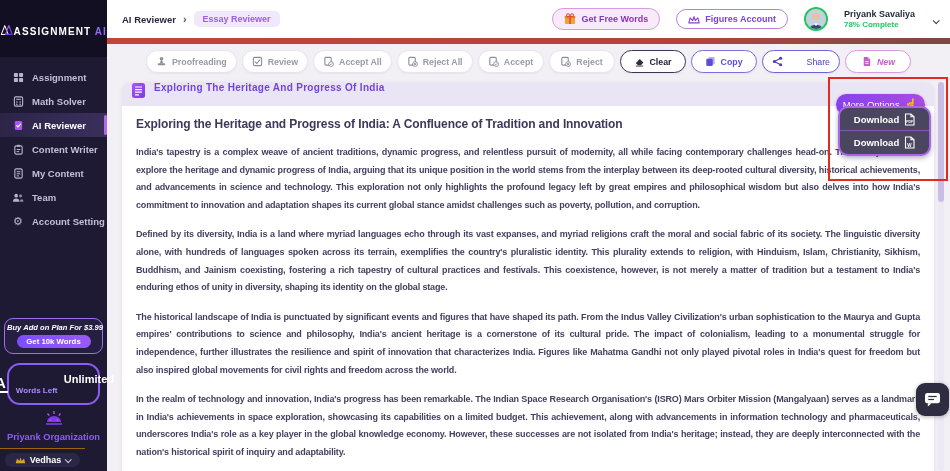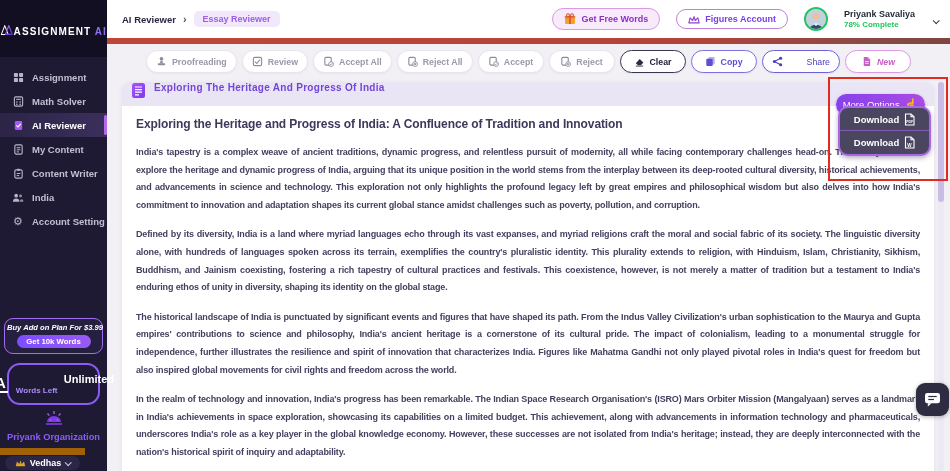--- a/index.html
+++ b/index.html
@@ -23,21 +23,21 @@
   .gear-glyph { font-size:11px; color:#b9b5c9; line-height:1; }
   .addon-box { position:absolute; left:4px; top:318px; width:99px; border:1.5px solid #9f6ef0; border-radius:9px; background:#252040; padding:4px 2px 5px; text-align:center; }
   .addon-title { font-size:7.6px; font-weight:bold; color:#fff; white-space:nowrap;font-style:italic; }
   .addon-cta { margin:3px auto 0; width:74px; padding:2px 0; background:linear-gradient(90deg,#7c4dff,#9b59f6); border-radius:7px; font-size:7.8px; font-weight:bold; color:#fff; cursor:pointer; }
   .words-box { position:absolute; left:7px; top:363px; width:93px; height:42px; border:2px solid #8b5cf6; border-radius:13px; display:flex; align-items:center; justify-content:center; gap:8px; }
   .a-logo { font-size:15px; font-weight:bold; color:#fff; border-bottom:2px solid #fff; line-height:1.1; padding:0 2px; }
   .words-title { font-size:11px; font-weight:bold; color:#fff;padding-left:48px; }
   .words-sub { font-size:8px; font-weight:600; color:#a78bfa; margin-top:1px; }
   .org-icon-wrap { position:absolute; left:0; top:410px; width:107px; text-align:center; }
   .org-label { position:absolute; left:0; top:432px; width:107px; text-align:center; font-size:9.3px; font-weight:bold; color:#8b5cf6; }
-  .workspace-bar { position:absolute; left:0; top:448px; width:85px; height:23px; border-top:7px solid #a16207; display:flex; align-items:center; justify-content:center; }
+  .workspace-bar { position:absolute; left:0; top:448px; width:85px; height:23px; border-top:1px solid #a16207; display:flex; align-items:center; justify-content:center; }
   .workspace-pill { display:flex; align-items:center; gap:4px; background:#2b2645; border-radius:10px; padding:2px 10px; cursor:pointer; }
   .workspace-pill .lbl { font-size:9px; font-weight:bold; color:#fff; }
   .chev { display:inline-block; width:5px; height:5px; border-right:1.4px solid #cfcbdd; border-bottom:1.4px solid #cfcbdd; transform:rotate(45deg) translateY(-1px); }
   
   .topbar { position:absolute; left:107px; top:0; width:843px; height:38px; background:#fff; display:flex; align-items:center; padding:0 12px 0 15px; z-index:3; }
   .crumb-parent { font-size:9.5px; font-weight:bold; color:#2b2640; }
   .crumb-sep { font-size:11px; color:#55506b; margin:0 7px; font-weight:bold; }
   .crumb-badge { font-size:9px; font-weight:bold; color:#9d5fe0; background:#f1e8fb; padding:3px 9px; border-radius:5px; }
   .topbar-right { margin-left:auto; display:flex; align-items:center; gap:16px; }
   .pill-btn { display:flex; align-items:center; gap:5px; border-radius:13px; padding:4px 11px; font-size:9px; font-weight:bold; cursor:pointer; white-space:nowrap; }
@@ -141,49 +141,49 @@
           <svg width="11" height="11" viewBox="0 0 12 12">
               <rect x="2" y="1" width="8" height="10" rx="1.5" fill="#a855f7"></rect>
               <path d="M4 6.2 L5.4 7.6 L8.2 4.4" fill="none" stroke="#fff" stroke-width="1.2" stroke-linecap="round"></path>
             </svg>
         </span>
           <span class="lbl">AI Reviewer</span>
       </div>
       <div class="nav-item">
         <span class="nav-icon">
           <svg width="11" height="11" viewBox="0 0 12 12">
+              <rect x="2" y="2" width="8" height="9" rx="1.5" fill="none" stroke="#b9b5c9" stroke-width="1.2"></rect>
+              <rect x="4.4" y="0.8" width="3.2" height="2.2" rx=".8" fill="#b9b5c9"></rect>
+              <line x1="4" y1="6" x2="8" y2="6" stroke="#b9b5c9" stroke-width="1.1"></line>
+              <line x1="4" y1="8.3" x2="6.8" y2="8.3" stroke="#b9b5c9" stroke-width="1.1"></line>
+            </svg>
+        </span>
+          <span class="lbl">Content Writer</span>
+      </div>
+      <div class="nav-item">
+        <span class="nav-icon">
+          <svg width="11" height="11" viewBox="0 0 12 12">
               <rect x="2" y="1" width="8" height="10" rx="1.5" fill="none" stroke="#b9b5c9" stroke-width="1.2"></rect>
               <line x1="4" y1="4" x2="8" y2="4" stroke="#b9b5c9" stroke-width="1.1"></line>
               <line x1="4" y1="6.3" x2="8" y2="6.3" stroke="#b9b5c9" stroke-width="1.1"></line>
               <line x1="4" y1="8.6" x2="6.5" y2="8.6" stroke="#b9b5c9" stroke-width="1.1"></line>
             </svg>
         </span>
           <span class="lbl">My Content</span>
-      </div>
-      <div class="nav-item">
-        <span class="nav-icon">
-          <svg width="11" height="11" viewBox="0 0 12 12">
-              <rect x="2" y="2" width="8" height="9" rx="1.5" fill="none" stroke="#b9b5c9" stroke-width="1.2"></rect>
-              <rect x="4.4" y="0.8" width="3.2" height="2.2" rx=".8" fill="#b9b5c9"></rect>
-              <line x1="4" y1="6" x2="8" y2="6" stroke="#b9b5c9" stroke-width="1.1"></line>
-              <line x1="4" y1="8.3" x2="6.8" y2="8.3" stroke="#b9b5c9" stroke-width="1.1"></line>
-            </svg>
-        </span>
-          <span class="lbl">Content Writer</span>
       </div>
       <div class="nav-item">
         <span class="nav-icon">
           <svg width="12" height="11" viewBox="0 0 13 12">
               <circle cx="4.5" cy="4" r="2" fill="#b9b5c9"></circle>
               <path d="M1 10.5 Q1 7.2 4.5 7.2 Q8 7.2 8 10.5 Z" fill="#b9b5c9"></path>
               <circle cx="9.3" cy="4.4" r="1.6" fill="#8f8ba1"></circle>
               <path d="M8.3 10.5 Q8.6 7.8 11 7.9 Q12.4 8.3 12.4 10.5 Z" fill="#8f8ba1"></path>
             </svg>
         </span>
-          <span class="lbl">India</span>
+          <span class="lbl">Team</span>
       </div>
       <div class="nav-item">
         <span class="nav-icon gear-glyph">⚙</span>
           <span class="lbl">Account Setting</span>
       </div>
     </div>
 
     <div class="addon-box">
       <div class="addon-title">Buy Add on Plan For $3.99</div>
       <div class="addon-cta">Get 10k Words</div>

